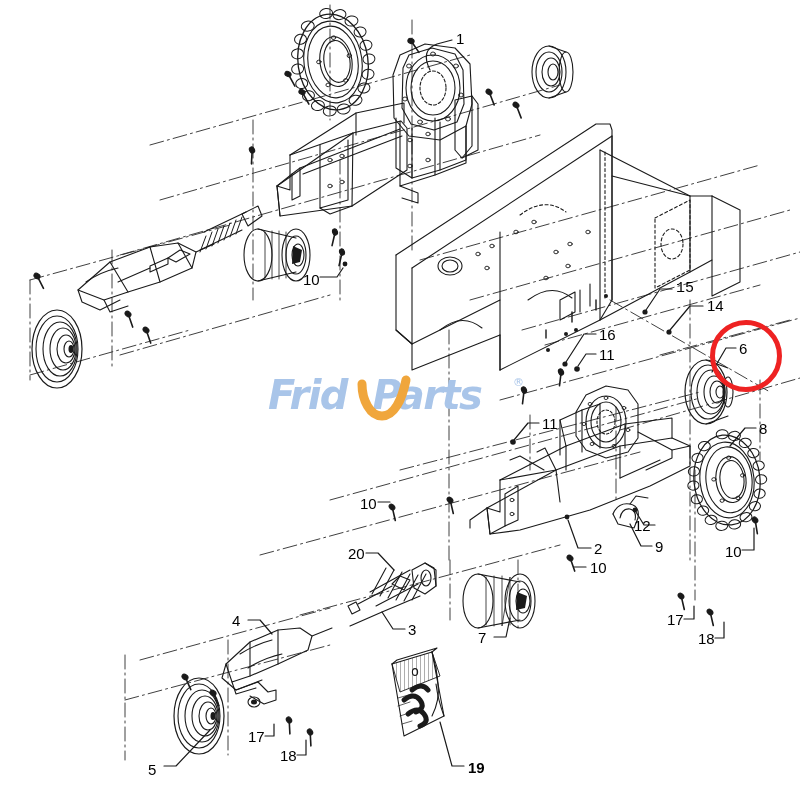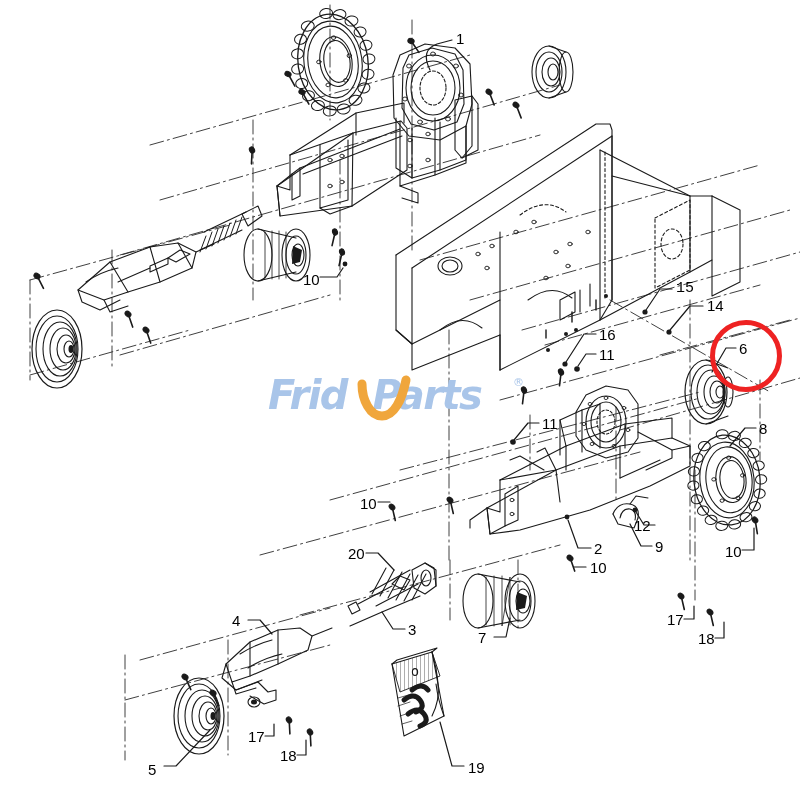--- a/index.html
+++ b/index.html
@@ -657,21 +657,21 @@
       <div class="callout-label" style="left: 725px; top: 544px;">10</div>
       <div class="callout-label" style="left: 348px; top: 546px; text-align: center;">20</div>
       <div class="callout-label" style="left: 408px; top: 622px;">3</div>
       <div class="callout-label" style="left: 232px; top: 613px;">4</div>
       <div class="callout-label" style="left: 478px; top: 630px;">7</div>
       <div class="callout-label" style="left: 667px; top: 612px;">17</div>
       <div class="callout-label" style="left: 698px; top: 631px;">18</div>
       <div class="callout-label" style="left: 248px; top: 729px;">17</div>
       <div class="callout-label" style="left: 280px; top: 748px;">18</div>
       <div class="callout-label" style="left: 148px; top: 762px;">5</div>
-      <div class="callout-label" style="left: 468px; top: 760px;">19</div>
+      <div class="callout-label" style="left: 468px; top: 760px; font-weight: bold;">19</div>
     </div>
 
   <div id="watermark">
     <div class="wm-text"><span>Frid</span><span style="color:transparent">a</span><span>Parts</span></div>
     <svg class="wm-swoosh" viewBox="0 0 56 50">
       <path d="M6 10 C6 26, 14 42, 26 42 C38 42, 46 26, 50 6" fill="none" stroke="#f0a63c" stroke-width="9" stroke-linecap="round"></path>
     </svg>
     <span class="wm-reg">®</span>
   </div>
 

